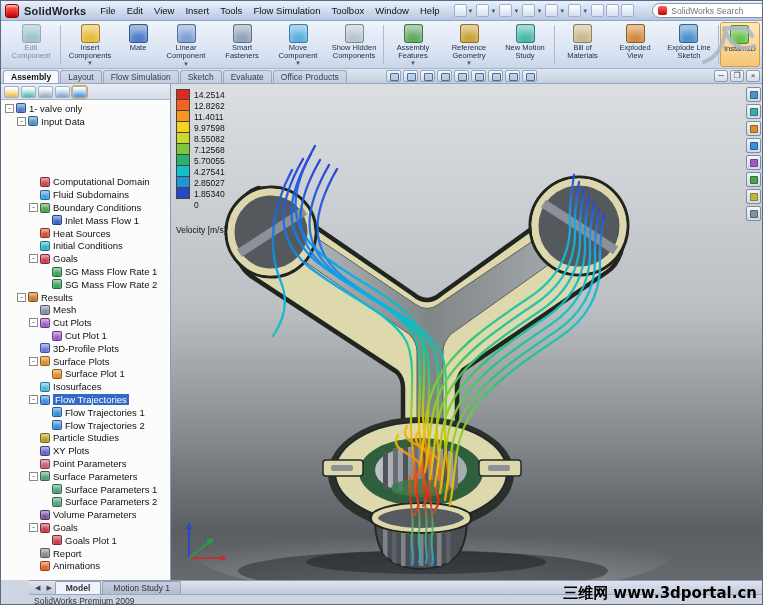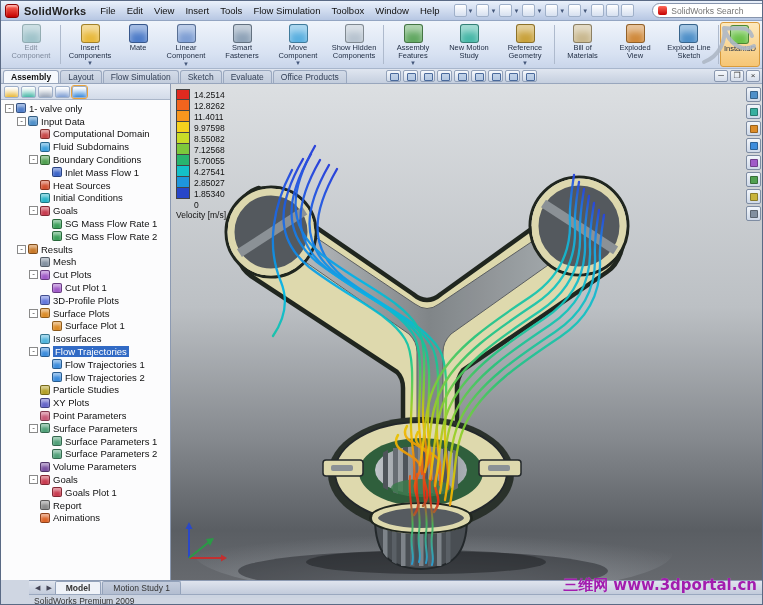--- a/index.html
+++ b/index.html
@@ -58,37 +58,37 @@
 
   .viewport{position:relative;flex:1;overflow:hidden;background:#7dd3fc;}
   .scene{position:absolute;left:0;top:0;}
 
   
   .legend{position:absolute;left:5px;top:5px;font-size:8.5px;color:#101010;z-index:3;}
   .legend-row{display:flex;align-items:center;height:11px;}
   .legend-swatch{width:14px;height:11px;border:1px solid #444;border-top:none;margin-right:4px;flex:none;}
   .legend-row:first-child .legend-swatch{border-top:1px solid #444;}
   .legend-swatch.none{border:none;background:transparent;}
-  .legend-caption{margin-top:0;font-size:8.5px;}
+  .legend-caption{margin-top:15px;font-size:8.5px;}
 
   
   .right-rail{position:absolute;right:1px;top:3px;display:flex;flex-direction:column;gap:2px;z-index:3;}
   .rail-icon{width:15px;height:15px;border:1px solid #7e8ca2;border-radius:2px;background:linear-gradient(#f2f6fb,#cfd9e8);position:relative;}
   .rail-icon i{position:absolute;left:3px;top:3px;width:8px;height:8px;border-radius:1px;display:block;border:1px solid rgba(0,0,0,.3);}
 
   .triad{position:absolute;left:10px;bottom:14px;z-index:3;}
 
   
   .statusbar{height:18px;background:#ccd4e1;border-top:1px solid #8c9ab2;position:relative;margin-left:28px;}
   .mtabs{height:14px;display:flex;align-items:flex-end;background:linear-gradient(#dfe4ee,#c2cbdb);padding-left:3px;border-bottom:1px solid #9aa8bf;}
   .mtab-nav{font-size:7px;color:#445;padding:2px 3px;}
   .mtab{font-size:8.5px;padding:1px 10px;background:linear-gradient(#c4cddd,#b2bdd0);border:1px solid #93a2ba;border-bottom:none;margin-right:1px;border-radius:2px 2px 0 0;color:#333;}
   .mtab.active{background:#eff2f8;font-weight:bold;}
   .sb-text{font-size:8.5px;color:#333;padding:1px 5px;}
-  .watermark{position:absolute;right:5px;bottom:9px;color:#a21caf;font-weight:bold;font-size:15px;z-index:9;font-family:"DejaVu Sans",sans-serif;white-space:nowrap;text-shadow:0 0 1px rgba(255,255,255,.4);}
+  .watermark{position:absolute;right:5px;bottom:1px;color:#000000;font-weight:bold;font-size:15px;z-index:9;font-family:"DejaVu Sans",sans-serif;white-space:nowrap;text-shadow:0 0 1px rgba(255,255,255,.4);}
 </style>
 </head>
 <body>
 
 <div class="app">
 
   <div class="titlebar">
     <span class="logo-badge"></span>
     <span class="app-name">SolidWorks</span>
     <div class="menubar">
@@ -181,27 +181,27 @@
         <span class="ricon" style="background-color: rgb(184, 196, 208);"></span>
         <span class="rlabel">Show Hidden Components</span>
       </div>
       <div class="rsep"></div>
       <div class="rbtn">
         <span class="ricon" style="background-color: rgb(98, 168, 98);"></span>
         <span class="rlabel">Assembly Features</span>
         <span class="rcaret">▼</span>
       </div>
       <div class="rbtn">
-        <span class="ricon" style="background-color: rgb(73, 184, 168);"></span>
-        <span class="rlabel">New Motion Study</span>
-      </div>
-      <div class="rbtn">
         <span class="ricon" style="background-color: rgb(201, 162, 60);"></span>
         <span class="rlabel">Reference Geometry</span>
         <span class="rcaret">▼</span>
+      </div>
+      <div class="rbtn">
+        <span class="ricon" style="background-color: rgb(73, 184, 168);"></span>
+        <span class="rlabel">New Motion Study</span>
       </div>
       <div class="rsep"></div>
       <div class="rbtn">
         <span class="ricon" style="background-color: rgb(201, 184, 143);"></span>
         <span class="rlabel">Bill of Materials</span>
       </div>
       <div class="rbtn">
         <span class="ricon" style="background-color: rgb(208, 138, 60);"></span>
         <span class="rlabel">Exploded View</span>
       </div>
@@ -257,21 +257,21 @@
           <div class="trow" style="padding-left: 2px;">
             <span class="texp">-</span>
             <span class="tico" style="background-color: rgb(79, 125, 201);"></span>
             <span class="tlabel">1- valve only</span>
           </div>
           <div class="trow" style="padding-left: 14px;">
             <span class="texp">-</span>
             <span class="tico" style="background-color: rgb(79, 144, 201);"></span>
             <span class="tlabel">Input Data</span>
           </div>
-          <div class="trow" style="padding-left: 26px;">
+          <div class="trow" style="padding-left: 26px; margin-top: 48px;">
             <span class="texp hid"></span>
             <span class="tico" style="background-color: rgb(200, 72, 72);"></span>
             <span class="tlabel">Computational Domain</span>
           </div>
           <div class="trow" style="padding-left: 26px;">
             <span class="texp hid"></span>
             <span class="tico" style="background-color: rgb(60, 160, 220);"></span>
             <span class="tlabel">Fluid Subdomains</span>
           </div>
           <div class="trow" style="padding-left: 26px;">

